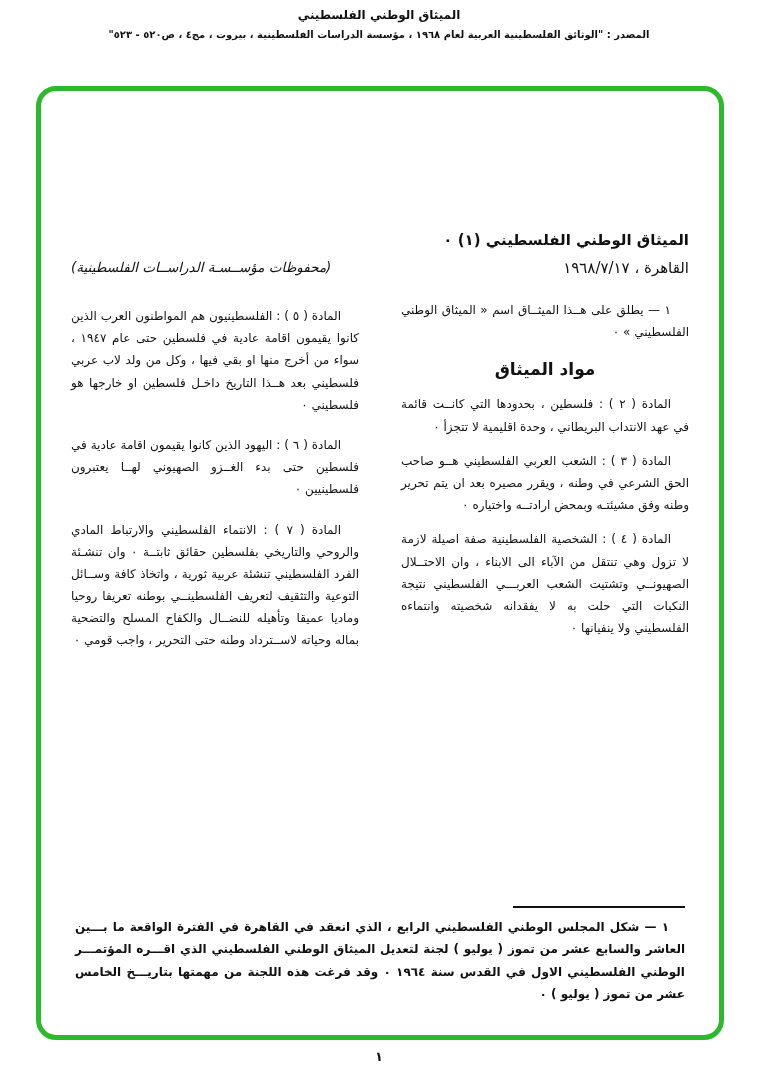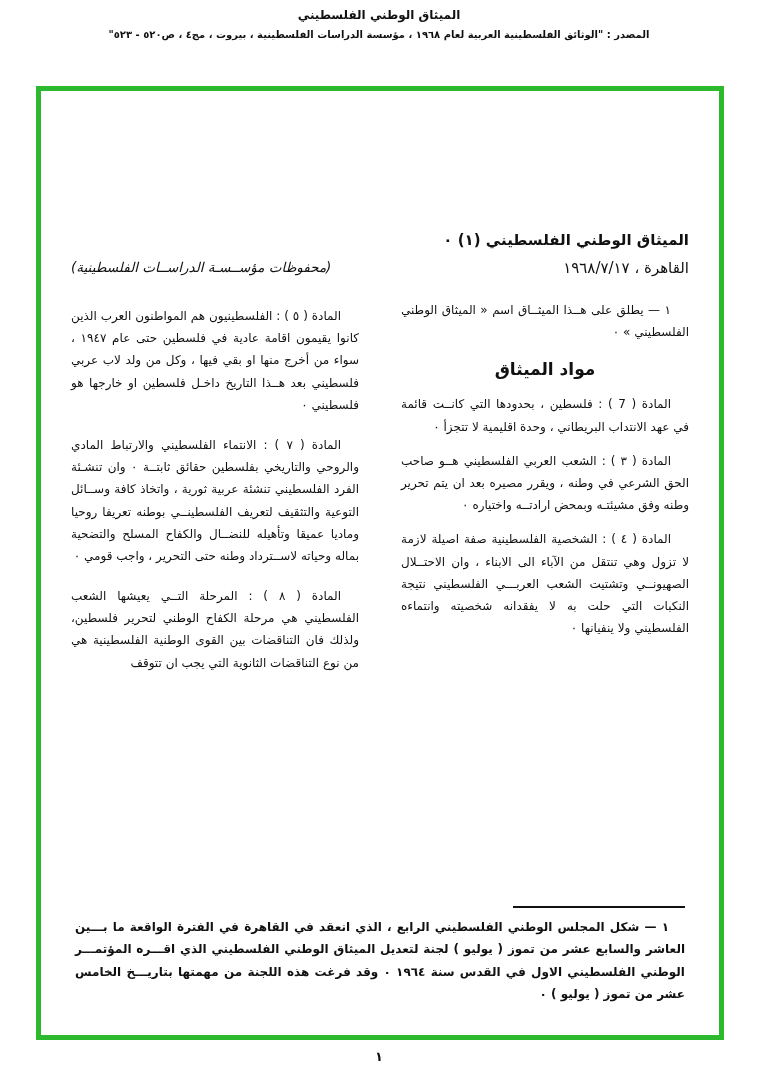--- a/index.html
+++ b/index.html
@@ -29,21 +29,21 @@
     font-weight: bold;
     letter-spacing: 0.2px;
   }
 
   
   .scan-frame {
     position: absolute;
     left: 36px; top: 86px;
     width: 688px; height: 954px;
     border: 5px solid #2db92d;
-    border-radius: 0;
+    border-radius: 20px;
     background: #ffffff;
   }
 
   
   .columns {
     position: absolute;
     top: 140px; right: 0; left: 0;
     padding: 0 30px;
     display: flex;
     gap: 42px;
@@ -122,30 +122,30 @@
 
 <div class="scan-frame">
 
   <div class="columns">
 
     <div class="col col-right">
       <div class="charter-title">الميثاق الوطني الفلسطيني (١) ٠</div>
       <div class="date-line">القاهرة ، ١٩٦٨/٧/١٧</div>
       <p class="para">١ — يطلق على هــذا الميثــاق اسم « الميثاق الوطني الفلسطيني » ٠</p>
       <div class="section-heading">مواد الميثاق</div>
-      <p class="para">المادة ( 7 ) : فلسطين ، بحدودها التي كانــت قائمة في عهد الانتداب البريطاني ، وحدة اقليمية لا تتجزأ ٠</p>
+      <p class="para">المادة ( ٢ ) : فلسطين ، بحدودها التي كانــت قائمة في عهد الانتداب البريطاني ، وحدة اقليمية لا تتجزأ ٠</p>
       <p class="para">المادة ( ٣ ) : الشعب العربي الفلسطيني هــو صاحب الحق الشرعي في وطنه ، ويقرر مصيره بعد ان يتم تحرير وطنه وفق مشيئتـه وبمحض ارادتــه واختياره ٠</p>
       <p class="para">المادة ( ٤ ) : الشخصية الفلسطينية صفة اصيلة لازمة لا تزول وهي تنتقل من الآباء الى الابناء ، وان الاحتــلال الصهيونــي وتشتيت الشعب العربـــي الفلسطيني نتيجة النكبات التي حلت به لا يفقدانه شخصيته وانتماءه الفلسطيني ولا ينفيانها ٠</p>
     </div>
 
     <div class="col col-left">
       <div class="archive-note">(محفوظات مؤســسـة الدراســات الفلسطينية)</div>
       <p class="para">المادة ( ٥ ) : الفلسطينيون هم المواطنون العرب الذين كانوا يقيمون اقامة عادية في فلسطين حتى عام ١٩٤٧ ، سواء من أخرج منها او بقي فيها ، وكل من ولد لاب عربي فلسطيني بعد هــذا التاريخ داخـل فلسطين او خارجها هو فلسطيني ٠</p>
+      <p class="para">المادة ( ٦ ) : اليهود الذين كانوا يقيمون اقامة عادية في فلسطين حتى بدء الغــزو الصهيوني لهــا يعتبرون فلسطينيين ٠</p>
       <p class="para">المادة ( ٧ ) : الانتماء الفلسطيني والارتباط المادي والروحي والتاريخي بفلسطين حقائق ثابتــة ٠ وان تنشـئة الفرد الفلسطيني تنشئة عربية ثورية ، واتخاذ كافة وســائل التوعية والتثقيف لتعريف الفلسطينــي بوطنه تعريفا روحيا وماديا عميقا وتأهيله للنضــال والكفاح المسلح والتضحية بماله وحياته لاســترداد وطنه حتى التحرير ، واجب قومي ٠</p>
-      <p class="para">المادة ( ٨ ) : المرحلة التــي يعيشها الشعب الفلسطيني هي مرحلة الكفاح الوطني لتحرير فلسطين، ولذلك فان التناقضات بين القوى الوطنية الفلسطينية هي من نوع التناقضات الثانوية التي يجب ان تتوقف</p>
     </div>
 
   </div>
 
   <div class="footnote">
     <div class="footnote-rule"></div>
     <p class="footnote-text">١ — شكل المجلس الوطني الفلسطيني الرابع ، الذي انعقد في القاهرة في الفترة الواقعة ما بـــين العاشر والسابع عشر من تموز ( يوليو ) لجنة لتعديل الميثاق الوطني الفلسطيني الذي اقـــره المؤتمـــر الوطني الفلسطيني الاول في القدس سنة ١٩٦٤ ٠ وقد فرغت هذه اللجنة من مهمتها بتاريـــخ الخامس عشر من تموز ( يوليو ) ٠</p>
   </div>
 
 </div>

